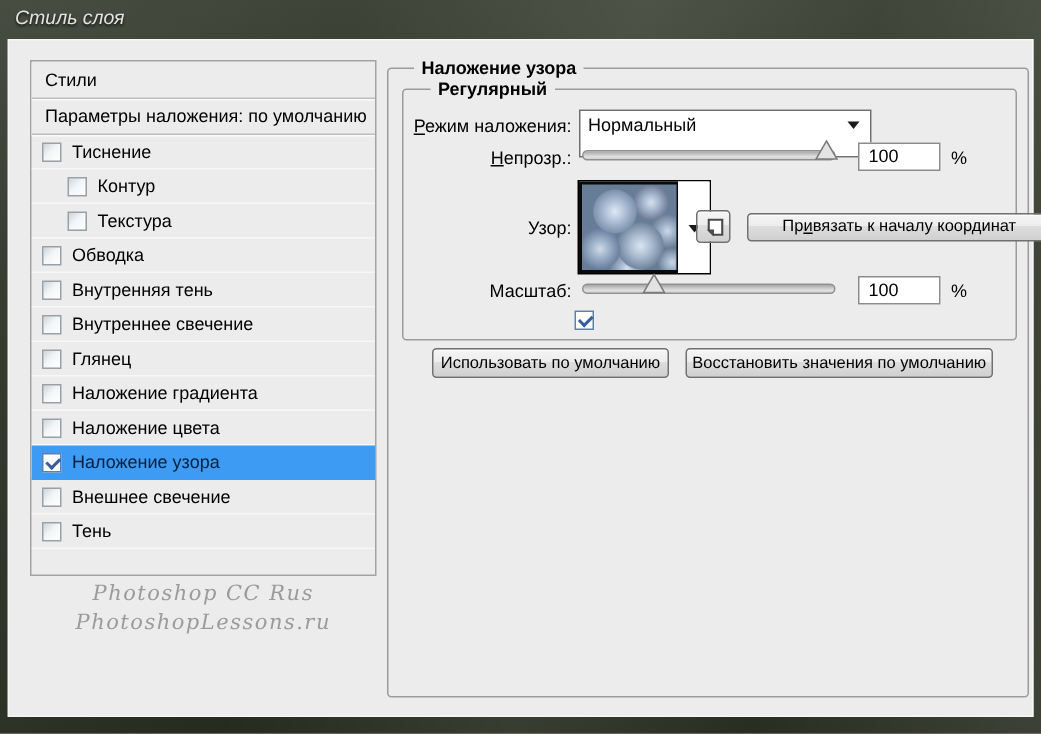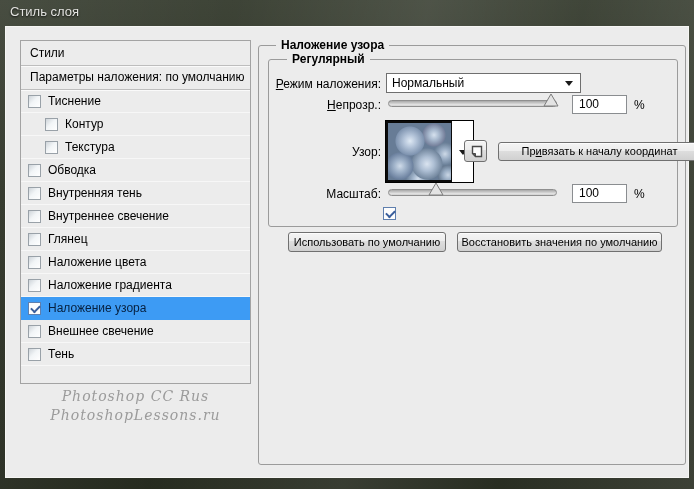--- a/index.html
+++ b/index.html
@@ -3,21 +3,21 @@
 <meta charset="utf-8">
 <style>
   html,body{margin:0;padding:0;background:#555;}
   .window{
     position:relative;width:694px;height:489px;overflow:hidden;
     font-family:"Liberation Sans","DejaVu Sans",sans-serif;font-size:12px;color:#000;
     background:
       linear-gradient(100deg, rgba(255,255,255,0.07) 0%, rgba(255,255,255,0.02) 30%, rgba(255,255,255,0.10) 55%, rgba(255,255,255,0.03) 75%, rgba(255,255,255,0.12) 100%),
       linear-gradient(to bottom,#3a4033 0%,#2a2f22 40%,#22271b 100%);
   }
-  .titlebar{position:absolute;left:0;top:0;width:694px;height:26px;}
+  .titlebar{position:absolute;left:0;top:0;width:694px;height:26px;font-style:italic;}
   .titlebar .title{position:absolute;left:10px;top:0;line-height:24px;font-size:13px;color:#e3e3e0;text-shadow:0 1px 2px rgba(0,0,0,.8);}
   .client{position:absolute;left:5px;top:26px;width:684px;height:452px;background:#ececec;box-shadow:inset 0 0 0 1px #f6f6f4;}
 
   
   .styles-list{position:absolute;left:20px;top:40px;width:231px;height:344px;border:1px solid #a3a3a3;background:#ececec;box-sizing:border-box;overflow:hidden;}
   .list-header{height:24px;line-height:24px;padding-left:9px;border-bottom:1px solid #bdbdbd;box-shadow:0 1px 0 #fafafa;}
   .list-subheader{height:23px;line-height:23px;padding-left:9px;border-bottom:1px solid #bdbdbd;box-shadow:0 1px 0 #fafafa;}
   .list-row{height:22px;display:flex;align-items:center;padding-left:7px;border-bottom:1px solid #f7f7f7;}
   .list-row.indent{padding-left:24px;}
   .list-row.selected{background:var(--sel,#3d9bf4);border-bottom-color:var(--sel,#3d9bf4);color:#06203f;}
@@ -30,21 +30,21 @@
       font-family:"DejaVu Serif","Liberation Serif",serif;font-style:italic;font-size:14px;line-height:19px;
       color:#9b9b9b;letter-spacing:1px;}
 
   
   .groupbox{position:absolute;border:1px solid #9b9b9b;border-radius:3px;box-sizing:border-box;}
   .group-label{position:absolute;font-weight:bold;background:#ececec;padding:0 5px;line-height:14px;}
 
   
   .lbl{position:absolute;text-align:right;line-height:14px;}
   u{text-decoration:underline;}
-  .combobox{position:absolute;left:386px;top:73px;width:195px;height:20px;background:#fff;border:1px solid #6f6f6f;box-sizing:border-box;
+  .combobox{position:absolute;left:386px;top:73px;width:195px;height:32px;background:#fff;border:1px solid #6f6f6f;box-sizing:border-box;
       line-height:18px;padding-left:5px;}
   .combo-arrow{position:absolute;right:7px;top:7px;width:0;height:0;border-left:4px solid transparent;border-right:4px solid transparent;border-top:5px solid #1a1a1a;}
   .slider-track{position:absolute;width:169px;height:7px;border:1px solid #8f8f8f;border-radius:4px;box-sizing:border-box;
       background:linear-gradient(#a8a8a8,#e0e0e0 70%,#d2d2d2);}
   .slider-thumb{position:absolute;width:16px;height:14px;}
   .valuebox{position:absolute;width:55px;height:19px;background:#fff;border:1px solid #8a8d90;box-sizing:border-box;line-height:17px;padding-left:6px;}
   .pct{position:absolute;line-height:14px;}
 
   .pattern-box{position:absolute;left:385px;top:120px;width:89px;height:63px;border:1px solid #000;background:#fff;box-sizing:border-box;display:flex;}
   .pattern-thumb{flex:none;width:66px;height:100%;box-sizing:border-box;border:2px solid #0a0a0a;border-right-width:1px;
@@ -107,25 +107,25 @@
         <div class="list-row">
           <span class="cb"></span>
           <span>Внутреннее свечение</span>
         </div>
         <div class="list-row">
           <span class="cb"></span>
           <span>Глянец</span>
         </div>
         <div class="list-row">
           <span class="cb"></span>
-          <span>Наложение цвета</span>
+          <span>Наложение градиента</span>
         </div>
         <div class="list-row">
           <span class="cb"></span>
-          <span>Наложение градиента</span>
+          <span>Наложение цвета</span>
         </div>
         <div class="list-row selected">
           <span class="cb checked"></span>
           <span>Наложение узора</span>
         </div>
         <div class="list-row">
           <span class="cb"></span>
           <span>Внешнее свечение</span>
         </div>
         <div class="list-row">

